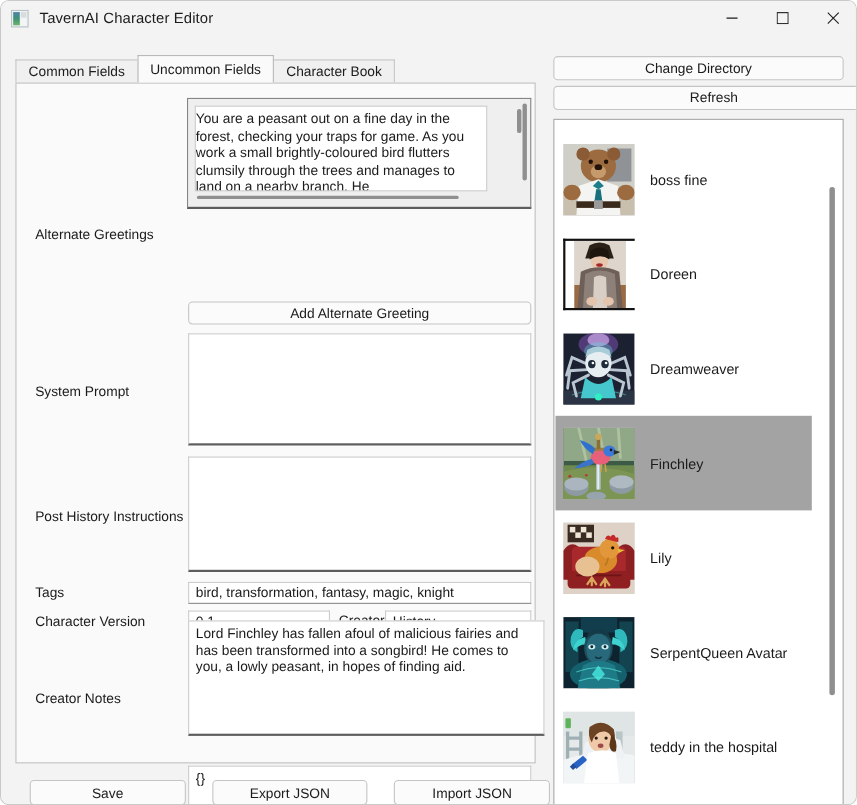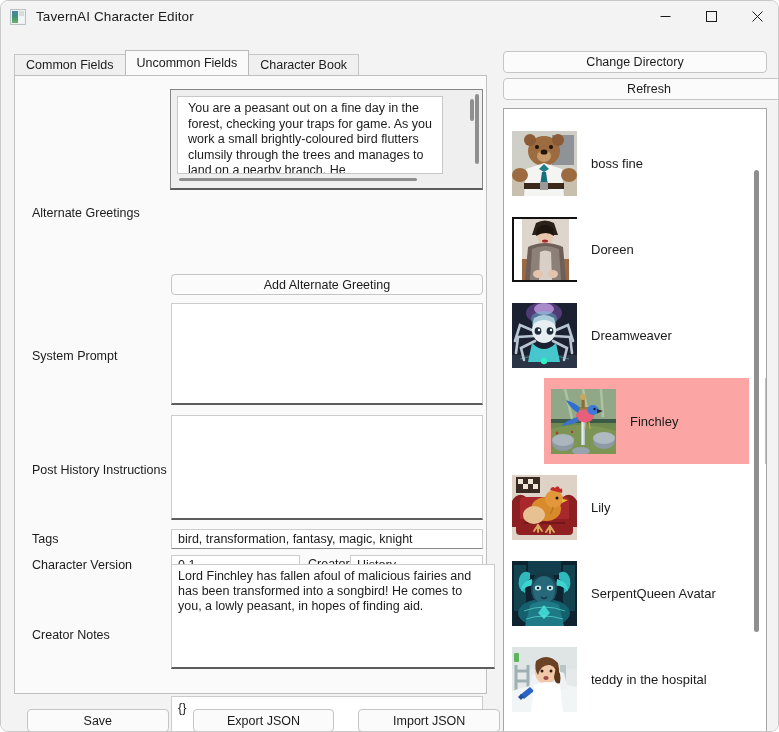--- a/index.html
+++ b/index.html
@@ -135,21 +135,21 @@
     background: #efefef;
     border: 1px solid #858585;
     border-bottom: 2px solid #5d5d5d;
   }
   .alt-inner {
     position: absolute;
     left: 6px; top: 6px;
     width: 266px; height: 78px;
     background: #ffffff;
     border: 1px solid #c8c8c8;
-    padding: 4px 6px 0 10px;
+    padding: 4px 6px 0 0;
     font-size: 12.5px;
     line-height: 15.6px;
     color: #1b1b1b;
     overflow: hidden;
   }
   .inner-sb {
     position: absolute;
     right: 3px; top: 4px;
     width: 4px; height: 70px;
     background: #8f8f8f;
@@ -295,21 +295,21 @@
   }
 
   .char-item {
     position: absolute;
     left: 1px;
     width: 233px; height: 86px;
     display: flex;
     align-items: center;
     background: transparent;
   }
-  .char-item.selected { background: #fca5a5; margin-left: 39px; }
+  .char-item.selected { background: #a3a3a3; }
   .thumb {
     width: 65px; height: 65px;
     margin-left: 7px;
     flex: none;
     position: relative;
     overflow: hidden;
     background: #ddd;
   }
   .thumb.narrow {
     width: 65px; height: 65px;

